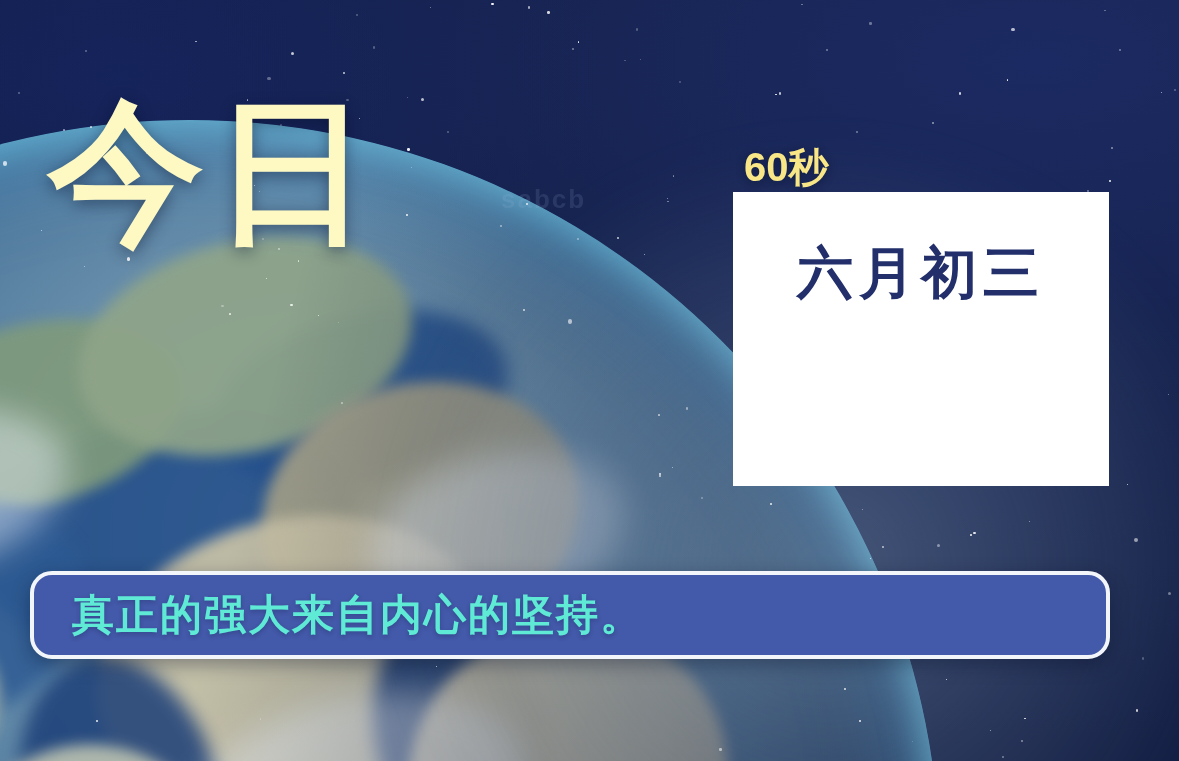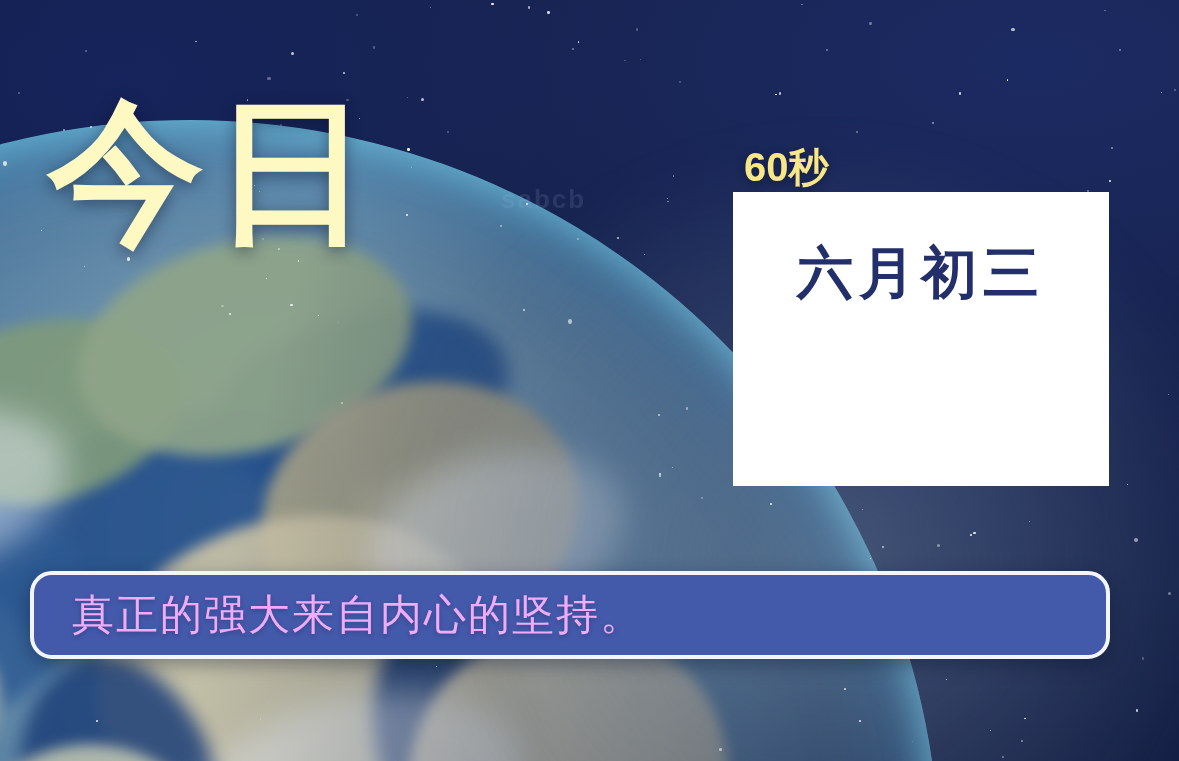--- a/index.html
+++ b/index.html
@@ -221,23 +221,23 @@
     box-sizing: border-box;
     background: #4359a9;
     border: 4px solid #f2f5fa;
     border-radius: 22px;
     display: flex;
     align-items: center;
     padding-left: 38px;
     box-shadow: 0 6px 18px rgba(6,14,40,.35);
   }
   .quote-text {
-    color: #f0abfc;
+    color: #5eead4;
     font-size: 42px;
-    font-weight: 400;
+    font-weight: 700;
     letter-spacing: 2px;
     white-space: nowrap;
     text-shadow: 0 2px 4px rgba(10,20,60,.25);
   }
 
   
   .watermark {
     position: absolute;
     left: 472px;
     top: 184px;

